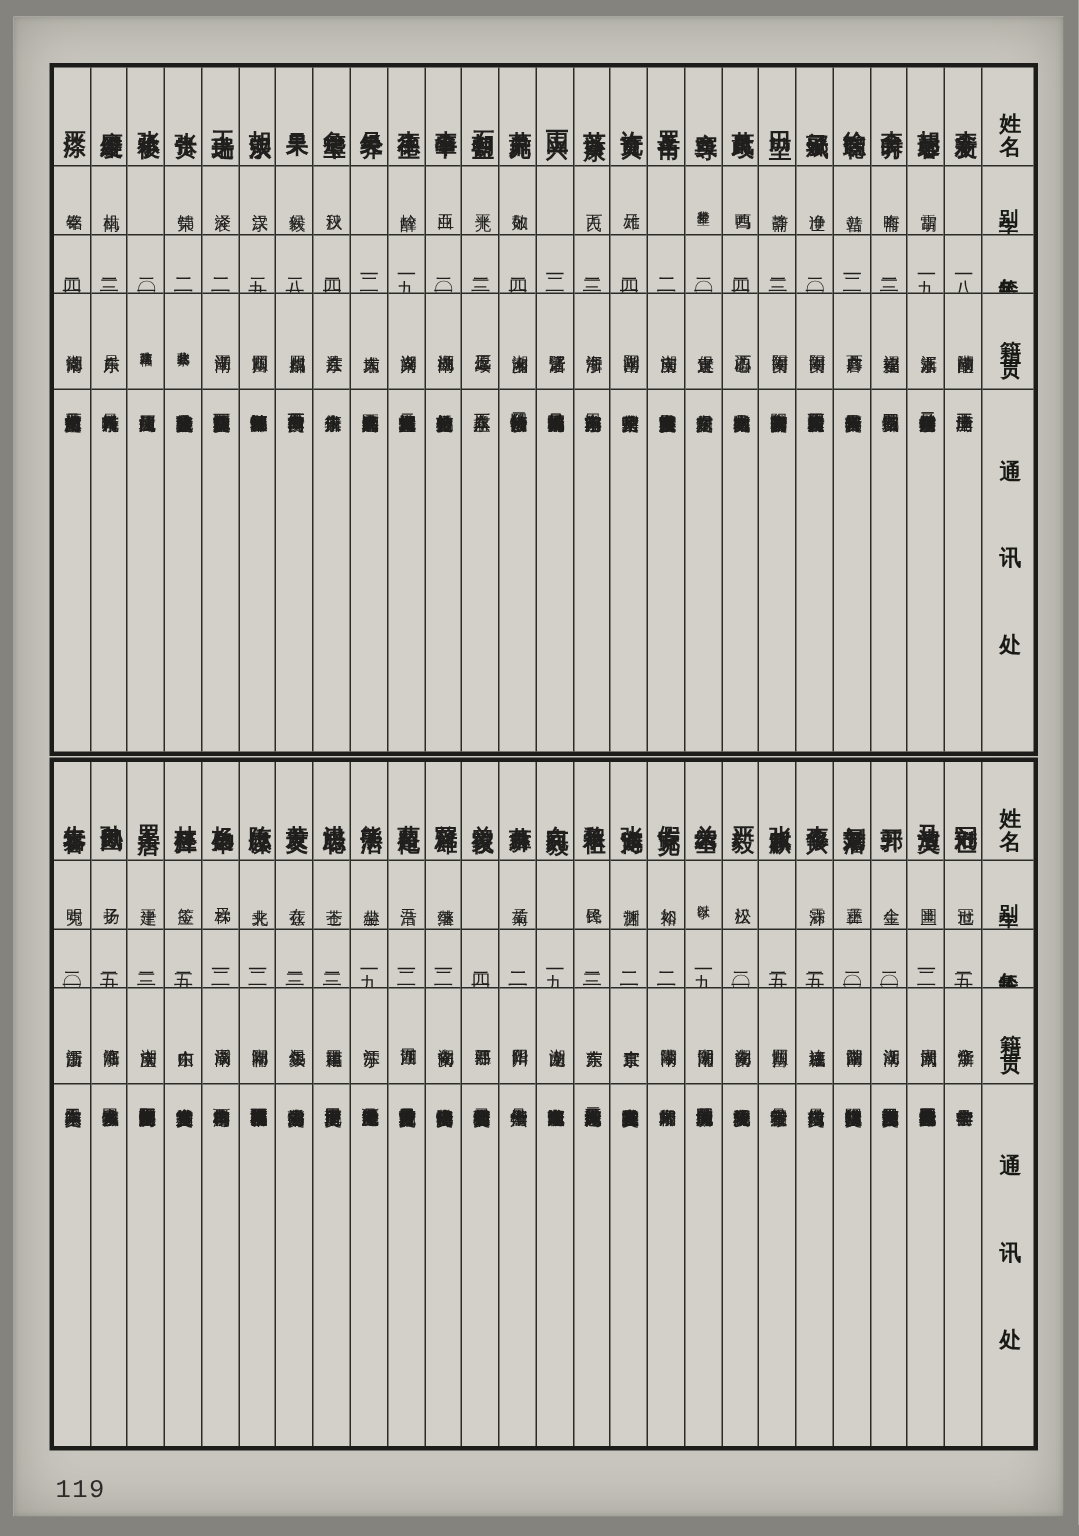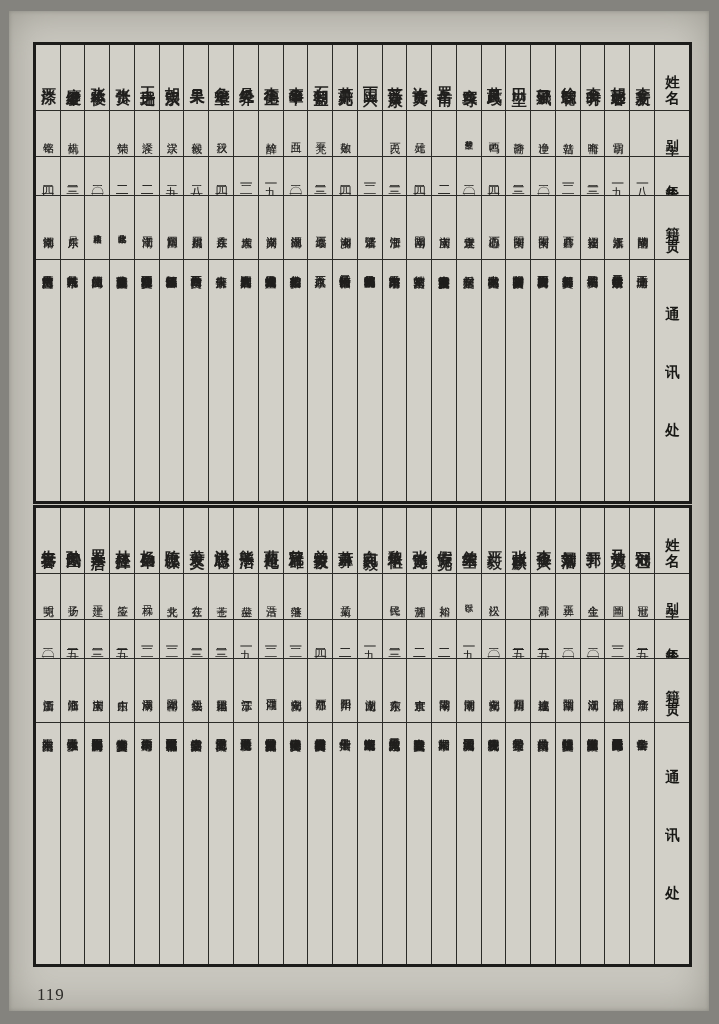--- a/index.html
+++ b/index.html
@@ -51,21 +51,21 @@
   .col.hdr .r-courtesy span{letter-spacing:5px;}
   .col.hdr .r-age{font-size:13px;}
   .col.hdr .r-age span{letter-spacing:1px;}
   .col.hdr .r-native{font-size:14px;}
   .col.hdr .r-native span{letter-spacing:12px;}
   .col.hdr .r-contact{align-items:center;font-size:14.5px;padding-top:0;}
   .col.hdr .r-contact span{letter-spacing:58px;}
   .page-number{
     position:absolute;left:28px;top:974px;
     font-size:17px;color:#2c2b28;letter-spacing:1px;
-    font-family:Liberation Serif, serif;
+    font-family:Liberation Mono, monospace;
   }
 </style>
 </head>
 <body>
 
 <div class="paper">
   <div class="dir-table" id="table-top">
   <div class="col hdr">
     <div class="cell r-name">
           <span>姓名</span>

